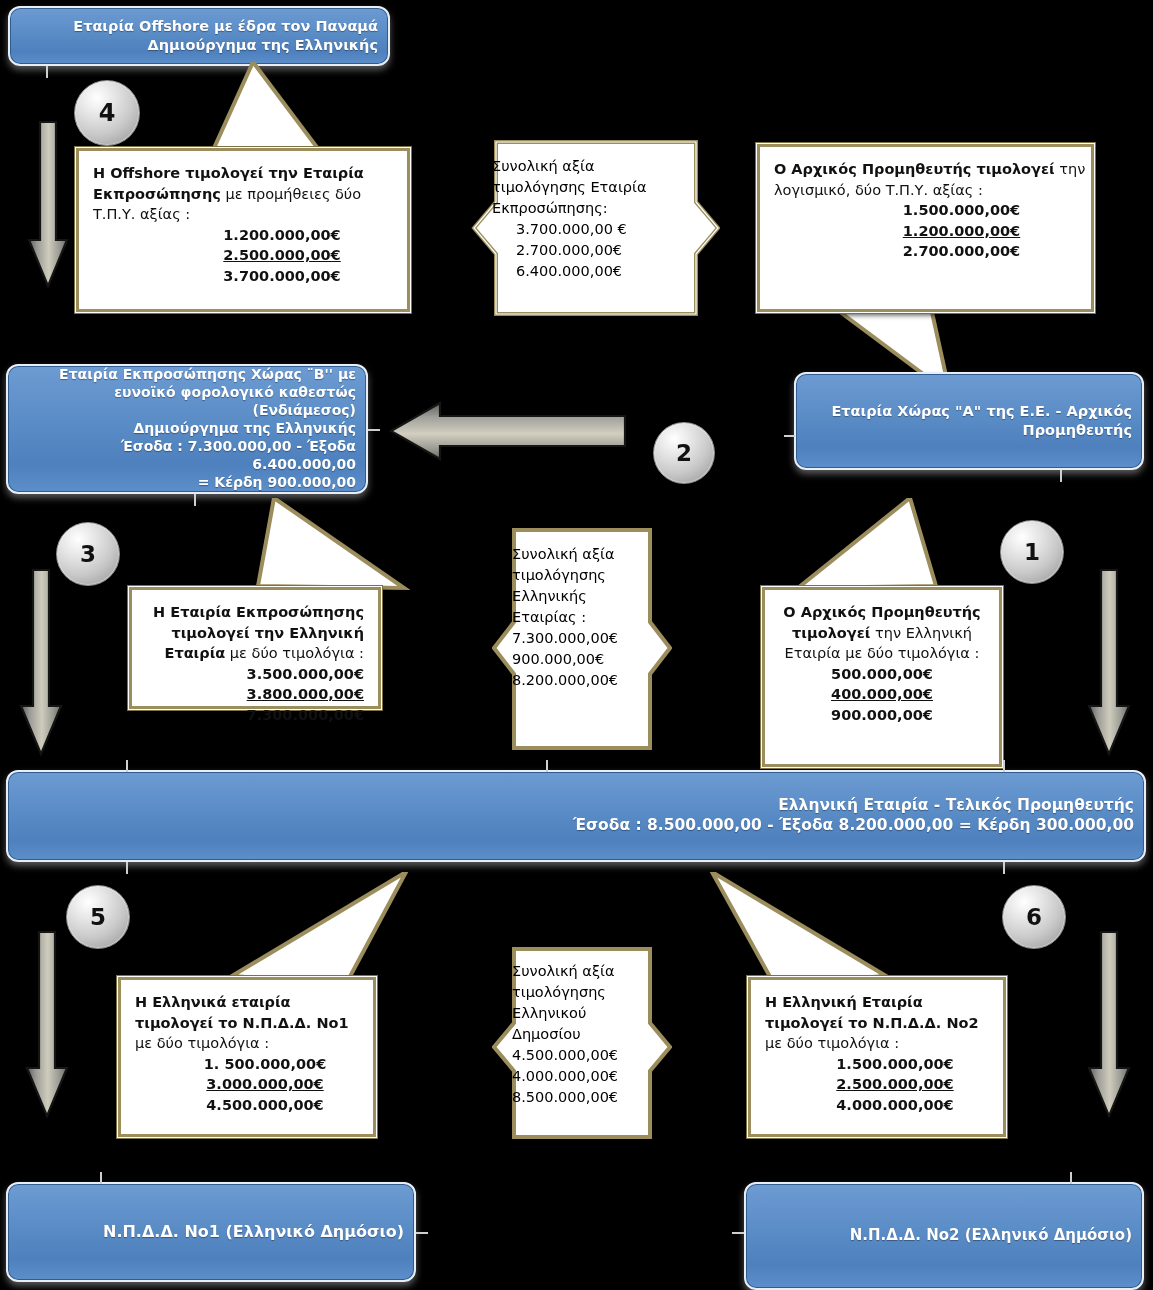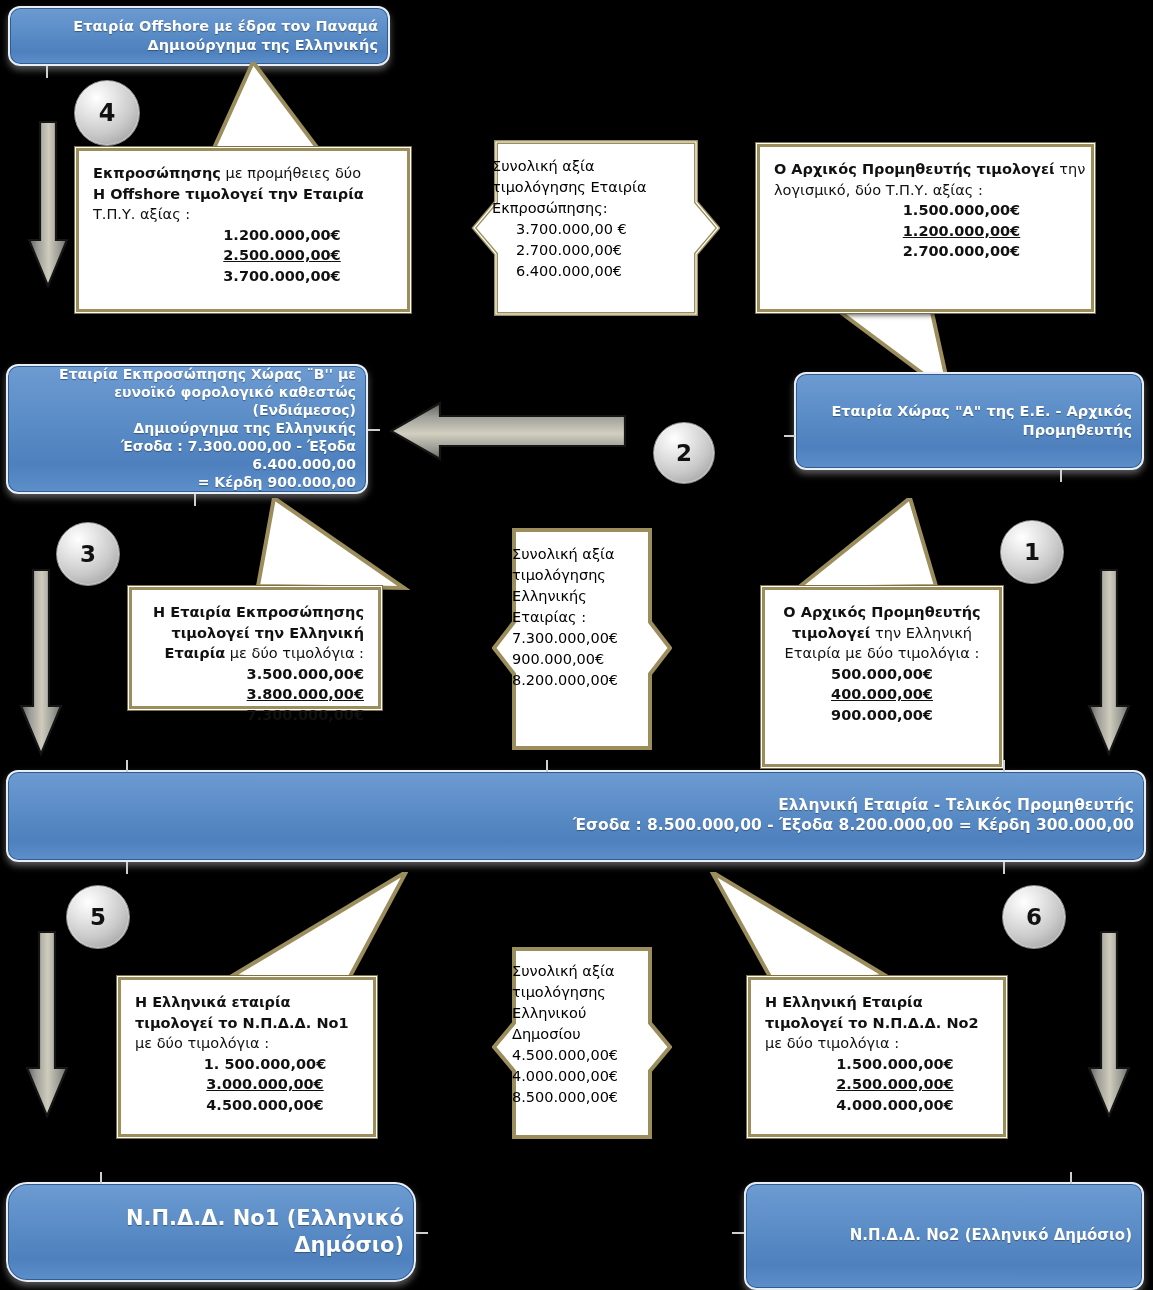--- a/index.html
+++ b/index.html
@@ -115,22 +115,22 @@
   </div>
 
   <svg class="arrow" style="left:26px; top:120px;" width="44" height="170" viewBox="0 0 44 170">
     <polygon points="14,2 30,2 30,120 41,120 22,166 3,120 14,120" fill="url(#gdown)" stroke="#151515" stroke-width="2.2"></polygon>
   </svg>
 
   <svg style="position:absolute; left:205px; top:62px;" width="240" height="105" viewBox="0 0 240 105">
     <polygon points="48,0 123,100 5,95" fill="#ffffff" stroke="#9b8e5c" stroke-width="4"></polygon>
   </svg>
   <div class="callout" style="left:76px; top:148px; width:334px; height:164px; font-size:14.5px;">
+    <div class="ln"><span class="b">Η Offshore τιμολογεί την Εταιρία</span></div>
     <div class="ln"><span class="b">Εκπροσώπησης</span><span> με προμήθειες δύο</span></div>
-    <div class="ln"><span class="b">Η Offshore τιμολογεί την Εταιρία</span></div>
     <div class="ln"><span>Τ.Π.Υ. αξίας :</span></div>
     <div style="text-align:center; padding-left:78px;">
       <div class="amt">1.200.000,00€</div>
       <div class="u">2.500.000,00€</div>
       <div class="amt">3.700.000,00€</div>
     </div>
   </div>
 
   <div class="chevwrap" style="left:470px; top:140px; width:250px; height:176px;">
     <svg width="250" height="176" viewBox="0 0 250 176">
@@ -315,21 +315,21 @@
     <div class="ln"><span class="b">Η Ελληνική Εταιρία</span></div>
     <div class="ln"><span class="b">τιμολογεί το Ν.Π.Δ.Δ. Νο2</span></div>
     <div class="ln"><span>με δύο τιμολόγια :</span></div>
     <div style="text-align:center; padding-left:36px;">
       <div class="amt">1.500.000,00€</div>
       <div class="u">2.500.000,00€</div>
       <div class="amt">4.000.000,00€</div>
     </div>
   </div>
 
-  <div class="bluebox" style="left:6px; top:1182px; width:410px; height:100px; font-size:21px;border-radius:21px;">
+  <div class="bluebox" style="left:6px; top:1182px; width:410px; height:100px; font-size:16px;">
     <div class="inner">
       <div>Ν.Π.Δ.Δ. Νο1 (Ελληνικό  Δημόσιο)</div>
     </div>
   </div>
   <div class="hair" style="left:100px; top:1172px; width:2px; height:12px;"></div>
   <div class="hair" style="left:416px; top:1232px; width:12px; height:2px;"></div>
 
   <div class="bluebox" style="left:744px; top:1182px; width:400px; height:108px; font-size:15px;">
     <div class="inner">
       <div>Ν.Π.Δ.Δ. Νο2 (Ελληνικό  Δημόσιο)</div>

